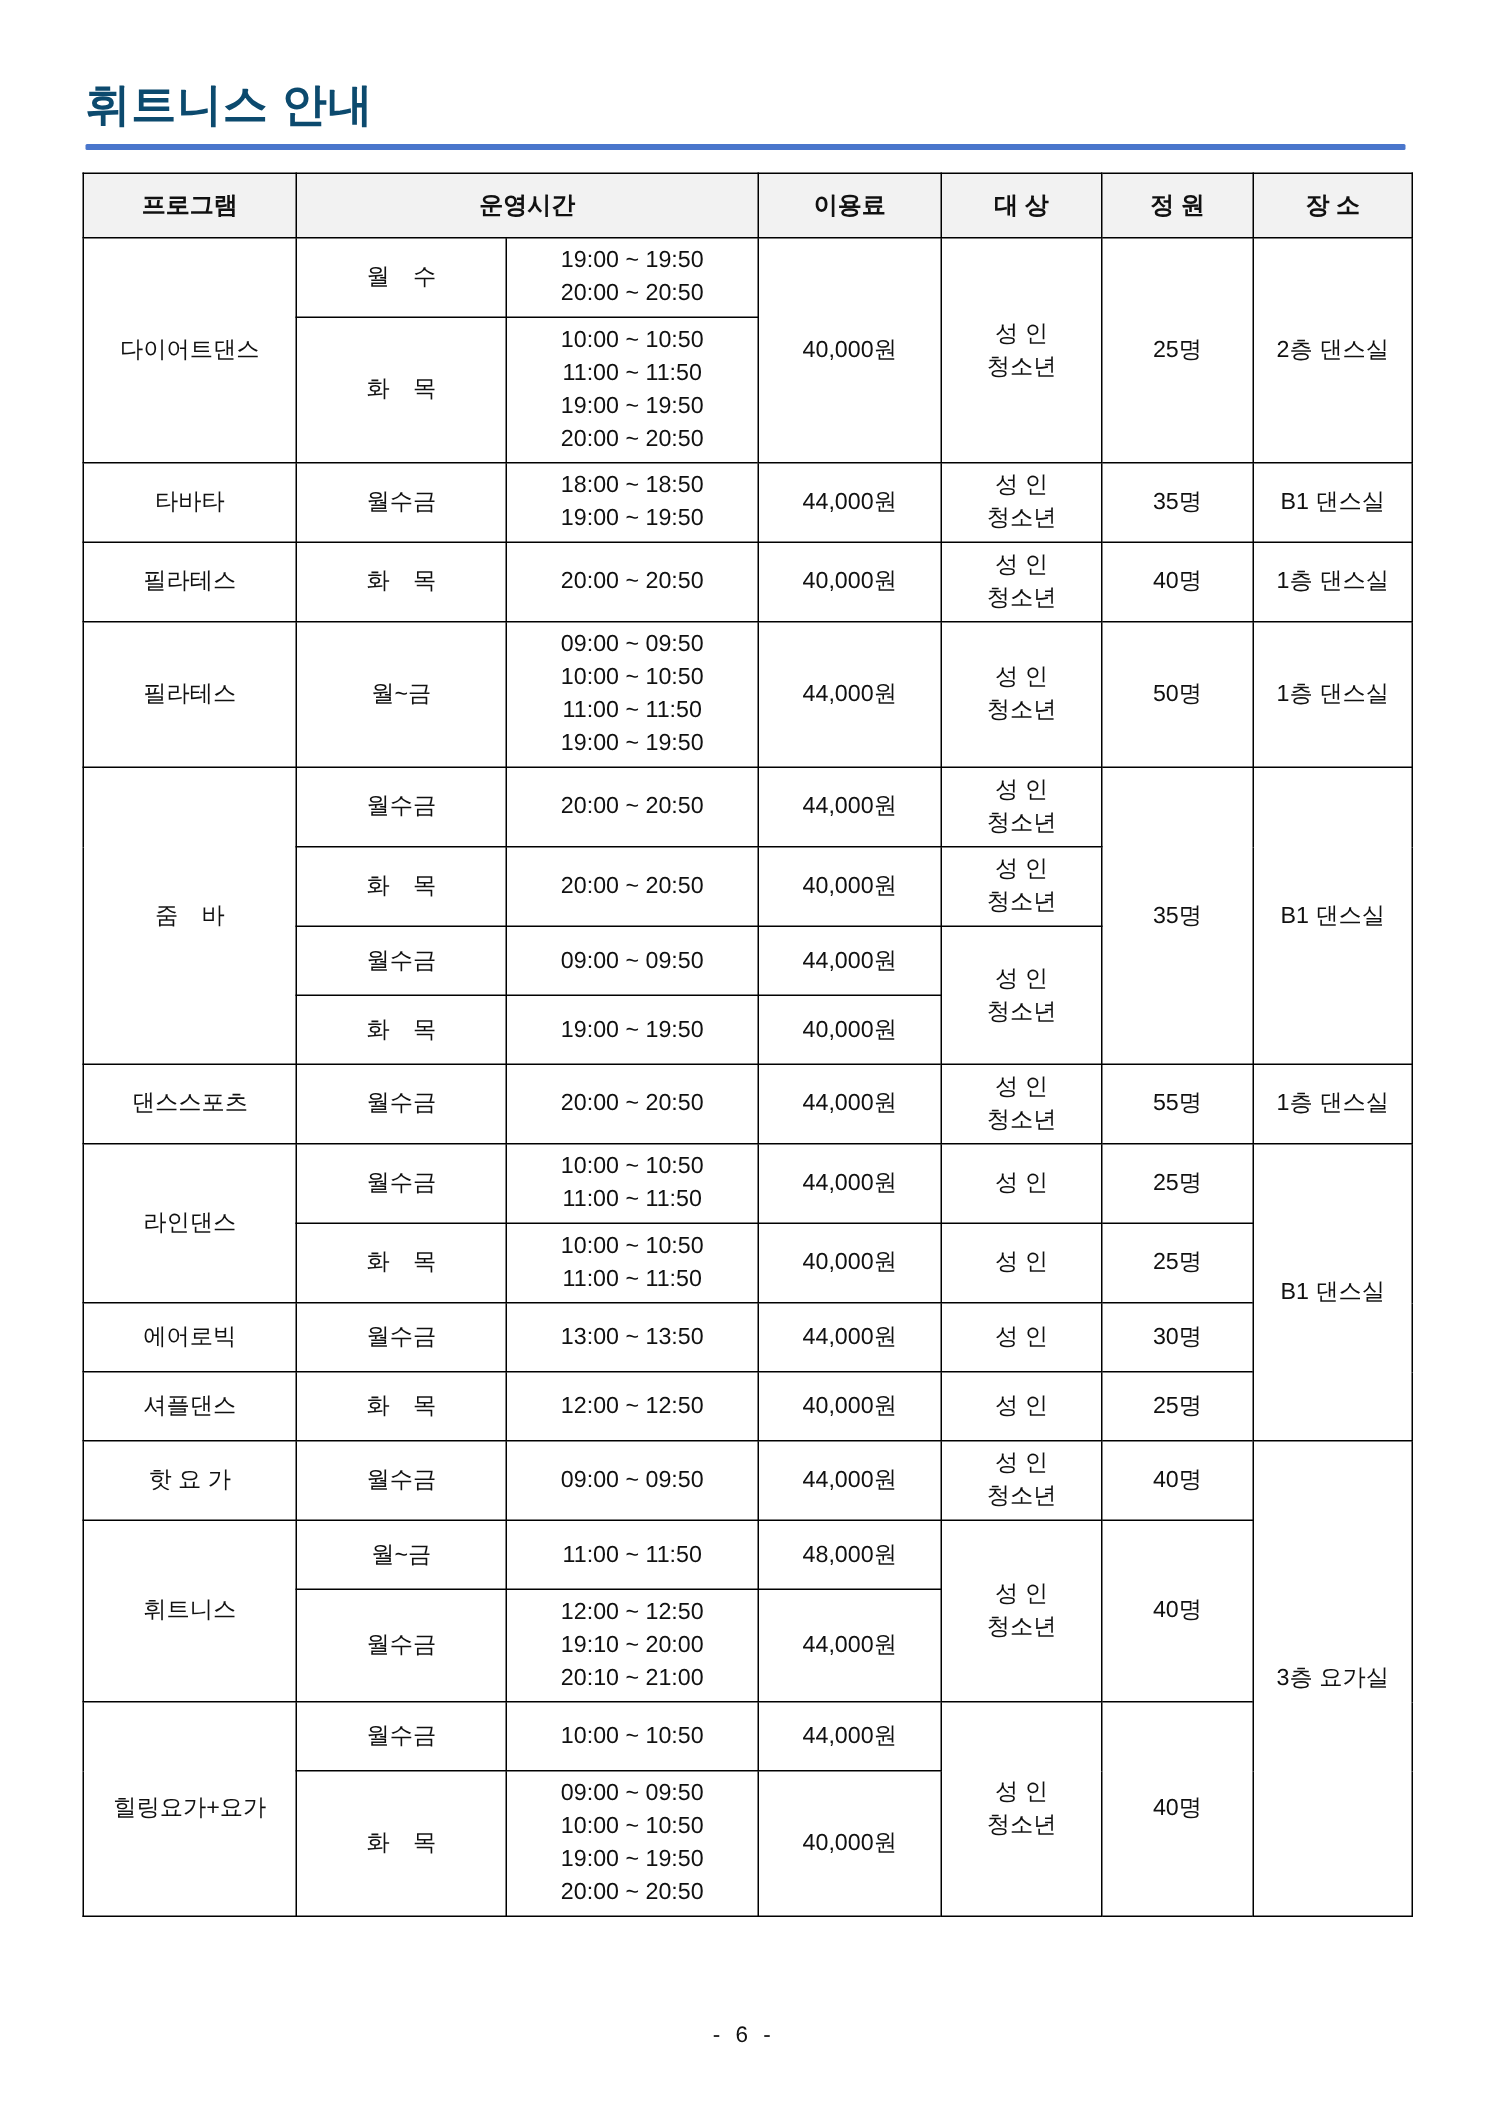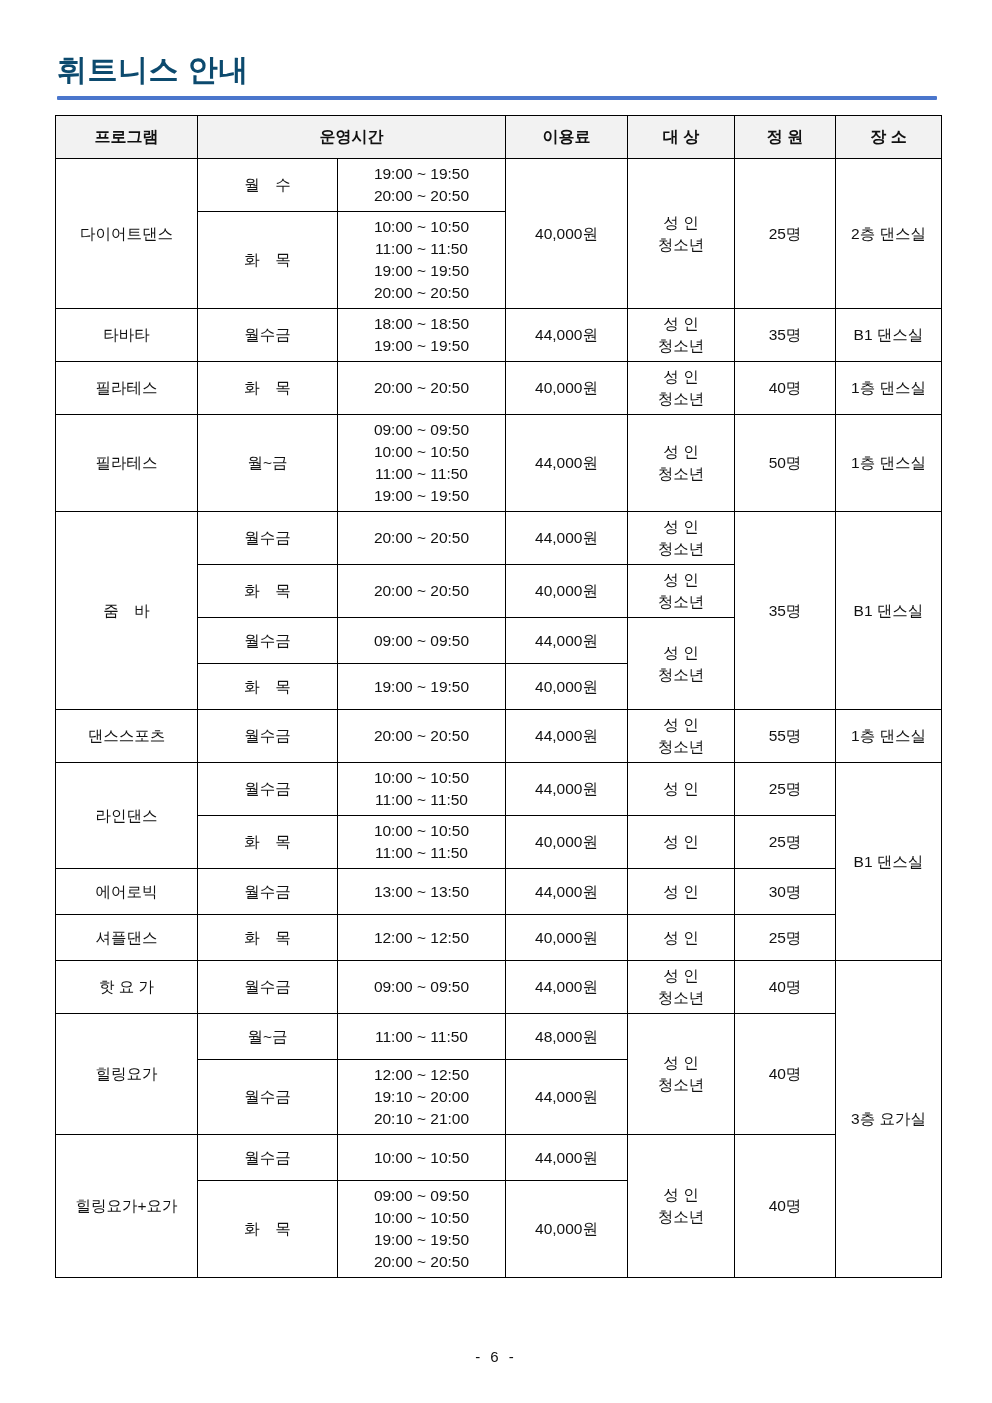--- a/index.html
+++ b/index.html
@@ -236,21 +236,21 @@
         <td>월수금</td>
         <td>09:00 ~ 09:50</td>
         <td>44,000원</td>
         <td>성 인
 청소년</td>
         <td>40명</td>
         <td rowspan="5">3층 요가실</td>
       </tr>
 
       <tr>
-        <td rowspan="2">힐링요가</td>
+        <td rowspan="2">휘트니스</td>
         <td>월~금</td>
         <td>11:00 ~ 11:50</td>
         <td>48,000원</td>
         <td rowspan="2">성 인
 청소년</td>
         <td rowspan="2">40명</td>
       </tr>
       <tr>
         <td>월수금</td>
         <td>12:00 ~ 12:50

